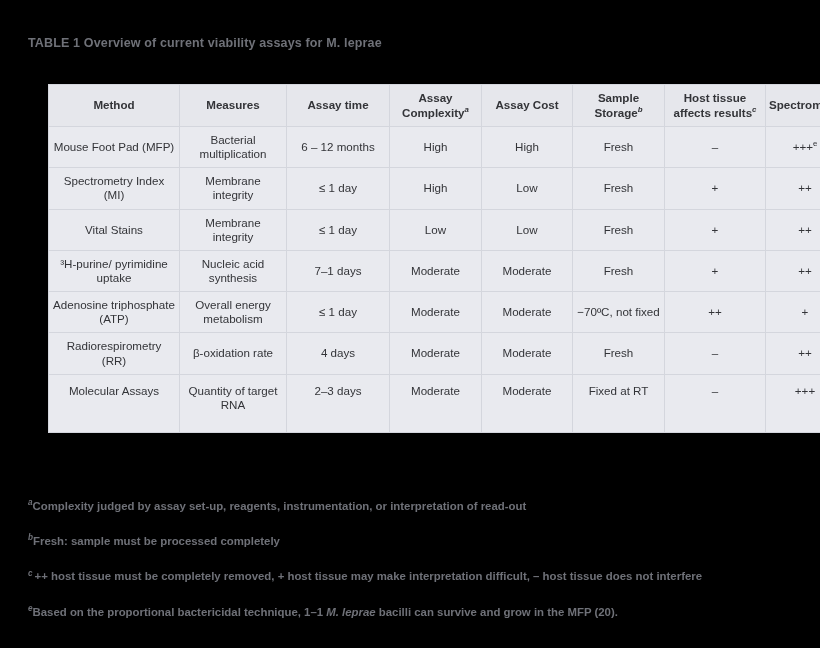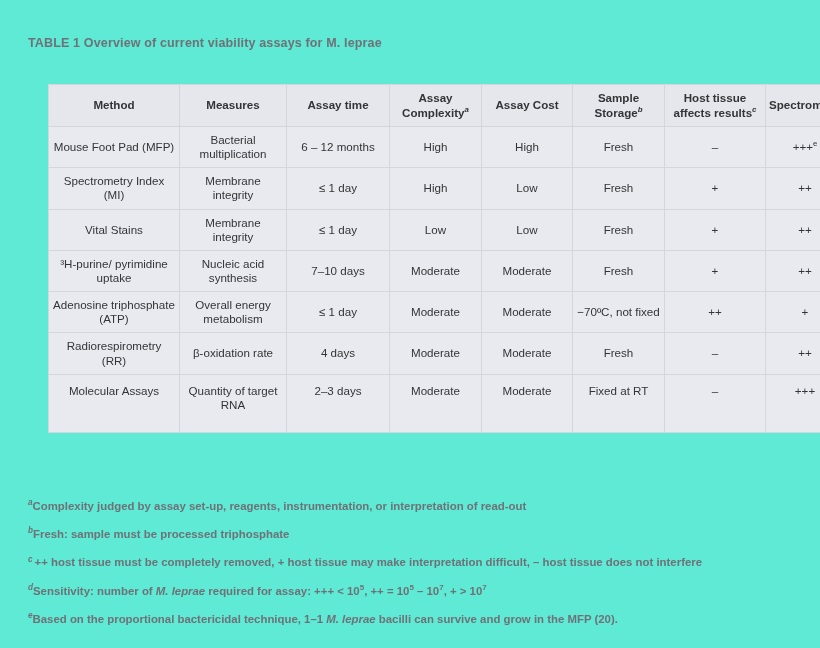--- a/index.html
+++ b/index.html
@@ -8,21 +8,21 @@
     padding: 0;
     width: 820px;
     height: 648px;
     background: #f7f7f8;
     font-family: "Liberation Sans", sans-serif;
   }
   #page {
     position: relative;
     width: 820px;
     height: 648px;
-    background: #5eead4;
+    background: #000000;
     overflow: hidden;
   }
   #table-caption {
     position: absolute;
     left: 28px;
     top: 36px;
     font-size: 12.5px;
     font-weight: bold;
     color: #6f7178;
     letter-spacing: 0.15px;
@@ -69,21 +69,21 @@
   .notes {
     position: absolute;
     left: 28px;
     top: 498px;
     width: 770px;
     font-size: 11.4px;
     font-weight: bold;
     color: #6f7178;
     line-height: 1.42;
   }
-  .note { margin-bottom: 12px; }
+  .note { margin-bottom: 19px; }
   .note:last-child { margin-bottom: 0; }
   .note .marker { font-size: 0.72em; font-style: italic; vertical-align: super; line-height: 0; }
   .note .marker.sp { margin-right: 2px; }
   .note i { font-style: italic; font-weight: bold; }
   .note sup { font-style: normal; font-weight: bold; font-size: 0.7em; }
   
   col.c0 { width: 131px; }
   col.c1 { width: 107px; }
   col.c2 { width: 103px; }
   col.c3 { width: 92px; }
@@ -150,21 +150,21 @@
           <td>≤ 1 day</td>
           <td>Low</td>
           <td>Low</td>
           <td>Fresh</td>
           <td>+</td>
           <td>++</td>
         </tr>
         <tr>
           <td>³H-purine/ pyrimidine uptake</td>
           <td>Nucleic acid synthesis</td>
-          <td>7–10 days</td>
+          <td>7–1 days</td>
           <td>Moderate</td>
           <td>Moderate</td>
           <td>Fresh</td>
           <td>+</td>
           <td>++</td>
         </tr>
         <tr>
           <td>Adenosine triphosphate (ATP)</td>
           <td>Overall energy metabolism</td>
           <td>≤ 1 day</td>
@@ -193,19 +193,18 @@
           <td>Fixed at RT</td>
           <td>–</td>
           <td>+++</td>
         </tr>
       </tbody>
     </table>
   </div>
 
   <div class="notes">
     <div class="note"><span class="marker">a</span><span>Complexity judged by assay set-up, reagents, instrumentation, or interpretation of read-out</span></div>
-    <div class="note"><span class="marker">b</span><span>Fresh: sample must be processed triphosphate</span></div>
+    <div class="note"><span class="marker">b</span><span>Fresh: sample must be processed completely</span></div>
     <div class="note"><span class="marker sp">c</span><span>++ host tissue must be completely removed, + host tissue may make interpretation difficult, – host tissue does not interfere</span></div>
-    <div class="note"><span class="marker">d</span><span>Sensitivity: number of </span><i>M. leprae</i><span> required for assay: +++ &lt; 10</span><sup>5</sup><span>, ++ = 10</span><sup>5</sup><span> – 10</span><sup>7</sup><span>, + &gt; 10</span><sup>7</sup></div>
     <div class="note"><span class="marker">e</span><span>Based on the proportional bactericidal technique, 1–1 </span><i>M. leprae</i><span> bacilli can survive and grow in the MFP (20).</span></div>
   </div>
 
 </div>
 
 </body></html>

